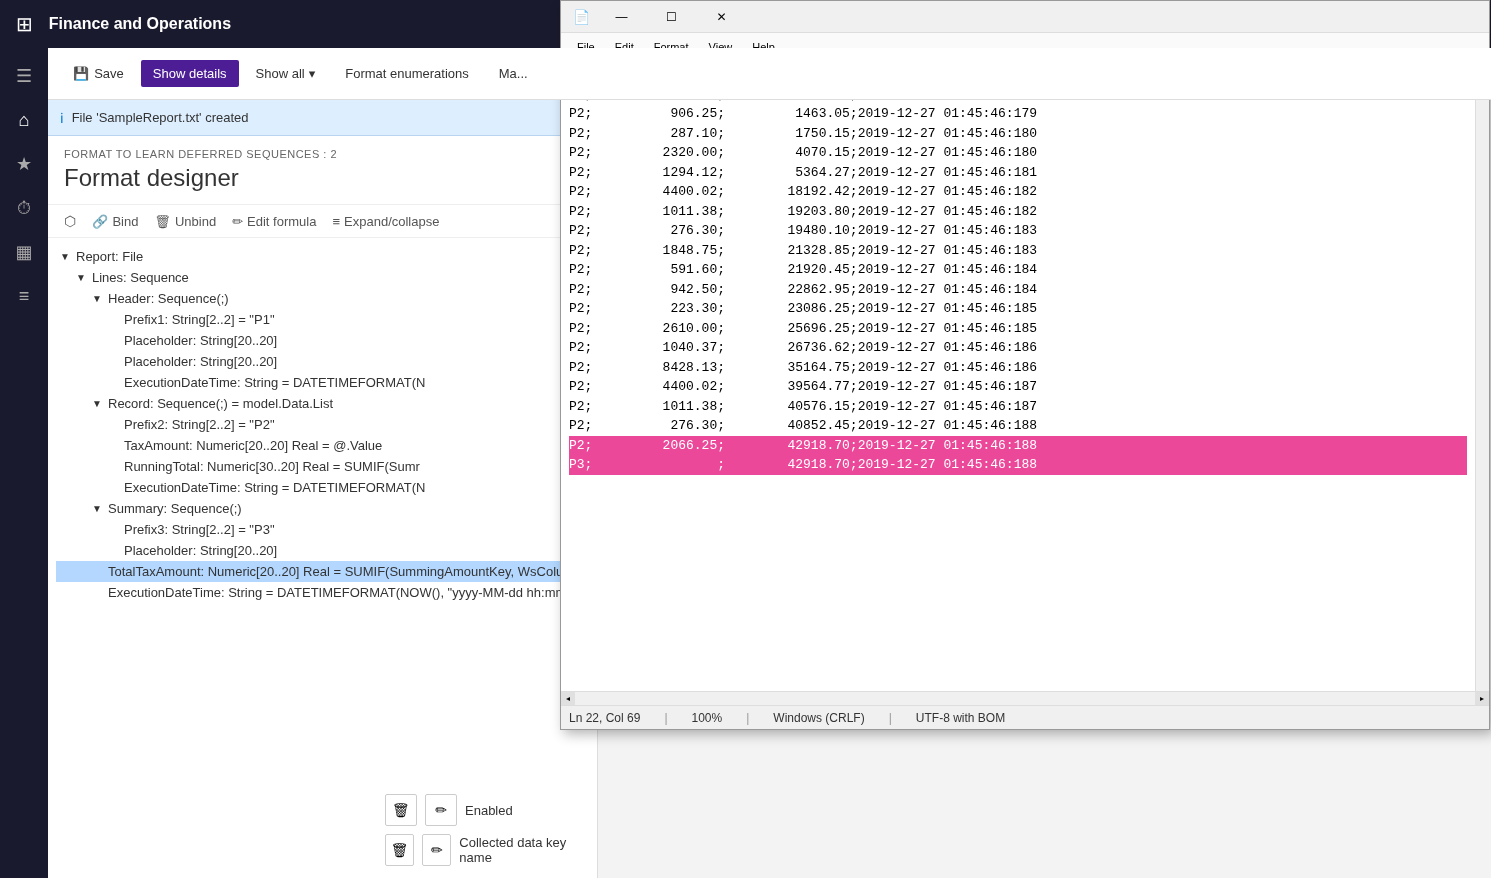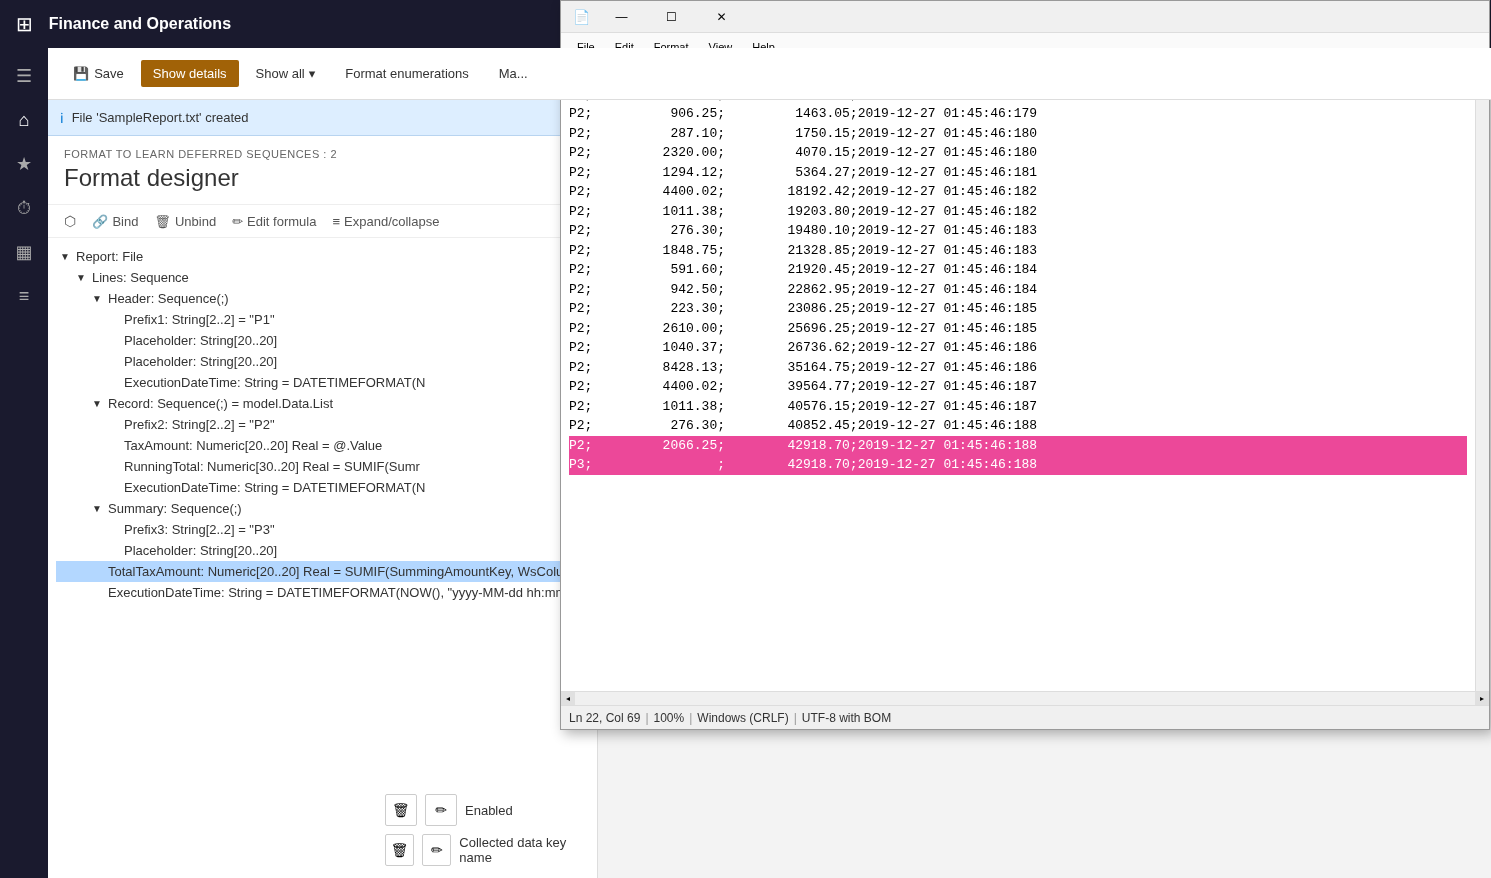--- a/index.html
+++ b/index.html
@@ -43,21 +43,21 @@
       gap: 5px;
       padding: 6px 12px;
       border: 1px solid transparent;
       background: none;
       cursor: pointer;
       font-size: 13px;
       color: #333;
       border-radius: 2px;
     }
     .toolbar-btn.primary {
-      background: #a16207;
+      background: #4c1d95;
       color: white;
       border: none;
     }
     .toolbar-dropdown {
       display: flex;
       align-items: center;
       gap: 4px;
       padding: 6px 12px;
       border: 1px solid transparent;
       background: none;
@@ -284,21 +284,21 @@
     }
     .notepad-statusbar {
       height: 24px;
       background: #f0f0f0;
       border-top: 1px solid #ddd;
       display: flex;
       align-items: center;
       padding: 0 8px;
       font-size: 12px;
       color: #333;
-      gap: 5px;
+      gap: 24px;
     }
     .status-sep {
       color: #999;
     }
     .notepad-hscroll {
       height: 14px;
       background: #f0f0f0;
       border-top: 1px solid #ddd;
       display: flex;
       align-items: center;

